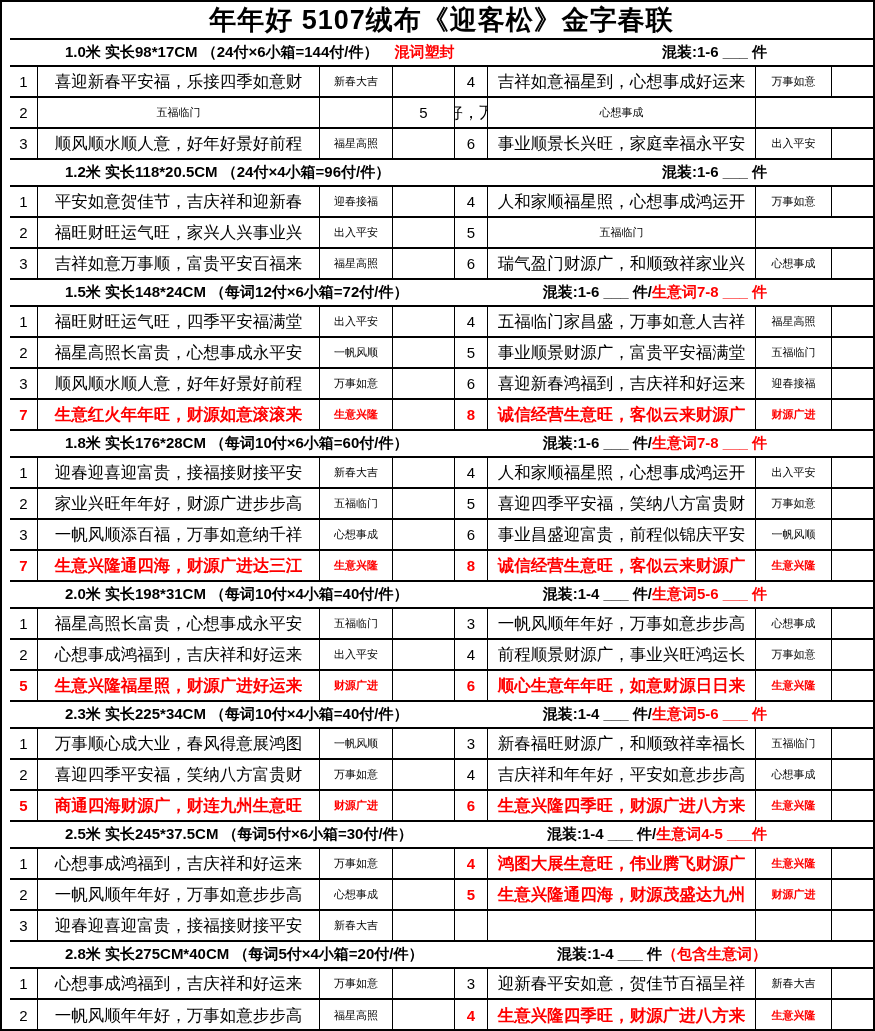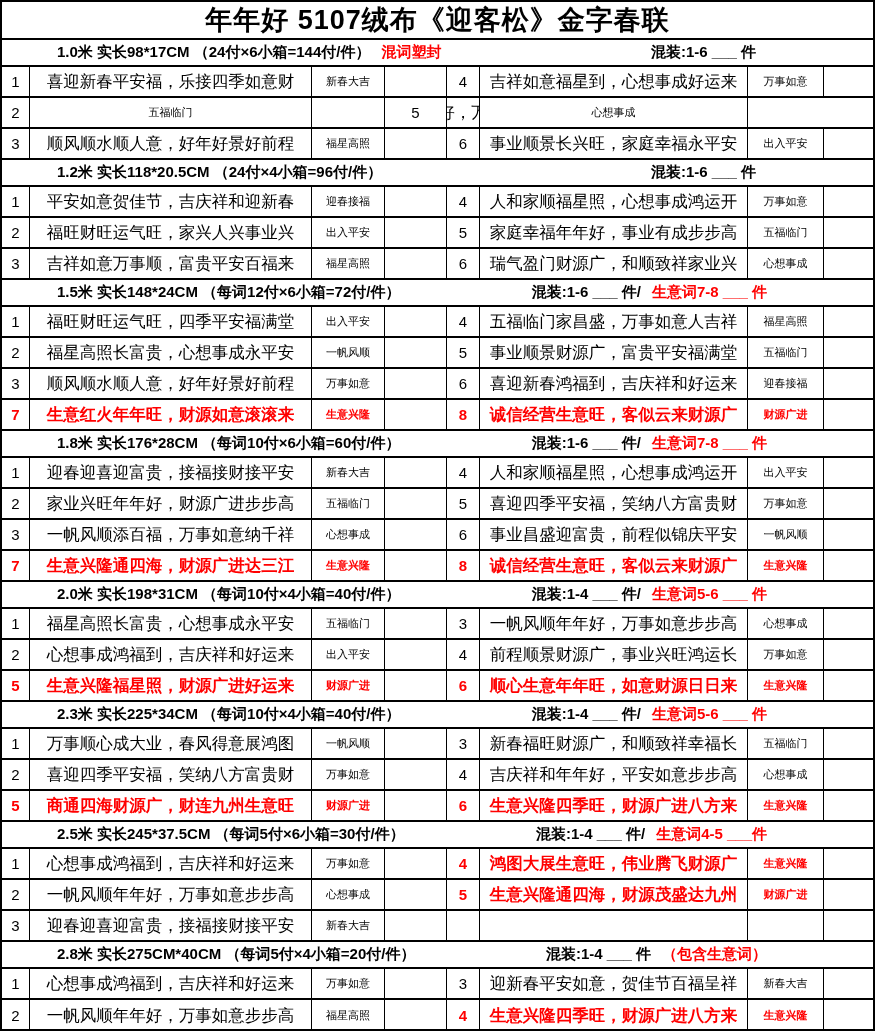--- a/index.html
+++ b/index.html
@@ -2,35 +2,36 @@
 <html style="--red: #ff0000; --ink: #000000; --bg: #ffffff;"><head>
 <meta charset="utf-8">
 <style>
   :root{ --red:#ff0000; --ink:#000000; --bg:#ffffff; }
   html,body{margin:0;padding:0;background:#fff;}
   body{font-family:"Liberation Sans","DejaVu Sans",sans-serif;color:var(--ink);}
   .page{
     width:875px;height:1031px;box-sizing:border-box;
     border:2px solid var(--ink);background:var(--bg);
     overflow:hidden;
+    padding-left:8px;
   }
   .title{
     height:38px;box-sizing:border-box;border-bottom:2px solid var(--ink);
     display:flex;align-items:center;justify-content:center;
     font-size:27px;font-weight:bold;letter-spacing:1px;
   }
   section{display:block;}
   .sec-header{
     height:27px;box-sizing:border-box;border-bottom:2px solid var(--ink);
     display:flex;align-items:center;padding-left:55px;
     font-size:15px;font-weight:bold;white-space:nowrap;
   }
   .h-note{margin-left:16px;}
   .h-pack{margin-left:auto;margin-right:106px;}
-  .h-red{color:var(--red);margin-left:11px;}
+  .h-red{color:var(--red);}
   .row{
     display:grid;
     grid-template-columns:28px 282px 73px 62px 33px 268px 76px auto;
     height:31px;box-sizing:border-box;border-bottom:2px solid var(--ink);
   }
   section:last-child .row:last-child{border-bottom:none;}
   .c{
     box-sizing:border-box;border-right:1px solid var(--ink);
     display:flex;align-items:center;justify-content:center;
     overflow:hidden;white-space:nowrap;
@@ -105,21 +106,20 @@
     <div class="c word">万事如意</div>
     <div class="c qty last"></div>
   </div>
 
   <div class="row">
     <div class="c seq">2</div>
     <div class="c phrase">福旺财旺运气旺，家兴人兴事业兴</div>
     <div class="c word">出入平安</div>
     <div class="c qty"></div>
     <div class="c seq">5</div>
-    <div class="c phrase">家庭幸福年年好，事业有成步步高</div>
     <div class="c word">五福临门</div>
     <div class="c qty last"></div>
   </div>
 
   <div class="row">
     <div class="c seq">3</div>
     <div class="c phrase">吉祥如意万事顺，富贵平安百福来</div>
     <div class="c word">福星高照</div>
     <div class="c qty"></div>
     <div class="c seq">6</div>

